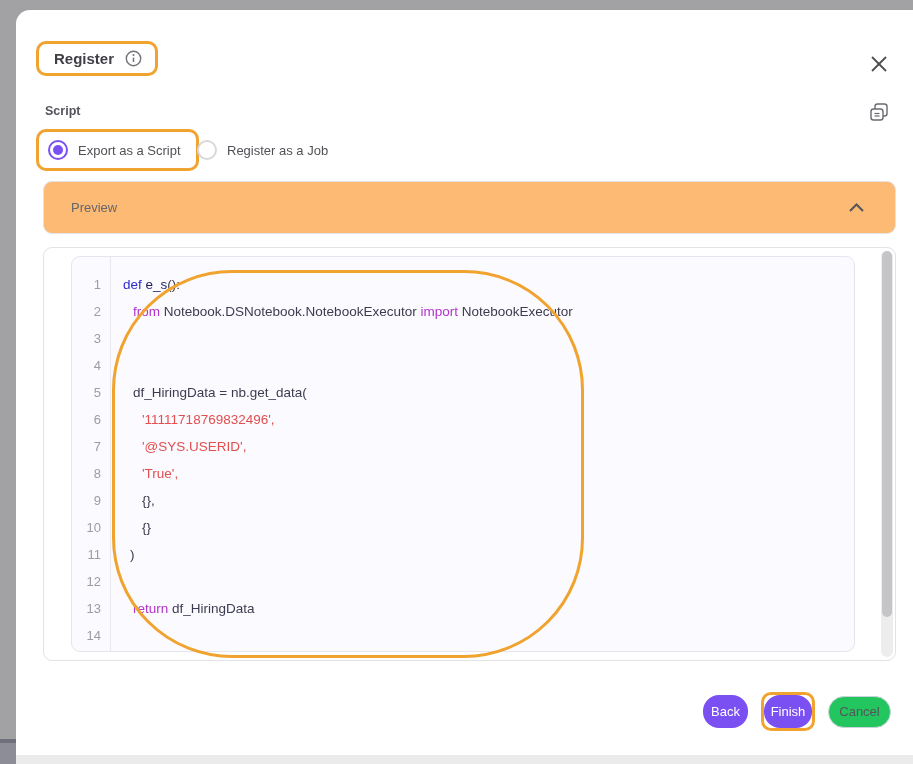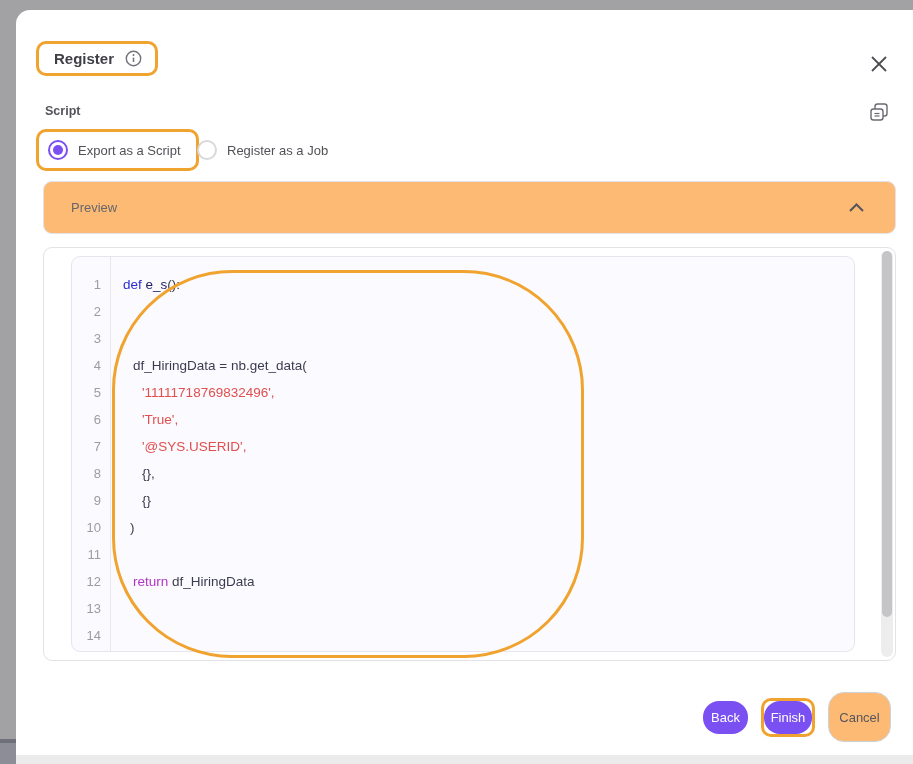--- a/index.html
+++ b/index.html
@@ -139,22 +139,22 @@
   .btn {
     font-family: "Liberation Sans", sans-serif;
     font-size: 13px; border-radius: 16px; cursor: pointer;
     display: flex; align-items: center; justify-content: center;
   }
   .btn-primary { background: var(--accent-purple, #7b50f2); color: #ffffff; border: none; }
   .back-btn { width: 45px; height: 33px; }
   .finish-annotation { padding: 0; display: flex; }
   .finish-btn { width: 48px; height: 33px; }
   .cancel-btn {
-    width: 63px; height: 50px;
-    background: #fdba74; color: #56565c;
+    width: 63px; height: 32px;
+    background: #22c55e; color: #56565c;
     border: 1px solid #ccd2da;
   }
 </style>
 </head>
 <body>
 
 <div class="left-strip-divider"></div>
 <div class="left-strip-bottom"></div>
 <div class="bottom-strip"></div>
 
@@ -223,26 +223,27 @@
           <div class="ln">8</div>
           <div class="ln">9</div>
           <div class="ln">10</div>
           <div class="ln">11</div>
           <div class="ln">12</div>
           <div class="ln">13</div>
           <div class="ln">14</div>
         </div>
       <div class="code-lines">
           <div class="cl" style="padding-left: 0px;"><span class="tk-kw">def </span><span class="tk-fn">e_s</span><span class="tk-p">():</span></div>
+          <div class="cl" style="padding-left: 10px;"><span class="tk-kw2">from </span><span class="tk-p">Notebook.DSNotebook.NotebookExecutor </span><span class="tk-kw2">import </span><span class="tk-p">NotebookExecutor</span></div>
           <div class="cl" style="padding-left: 0px;"></div>
           <div class="cl" style="padding-left: 0px;"></div>
           <div class="cl" style="padding-left: 10px;"><span class="tk-p">df_HiringData = nb.get_data(</span></div>
           <div class="cl" style="padding-left: 19px;"><span class="tk-str">'11111718769832496',</span></div>
+          <div class="cl" style="padding-left: 19px;"><span class="tk-str">'@SYS.USERID',</span></div>
           <div class="cl" style="padding-left: 19px;"><span class="tk-str">'True',</span></div>
-          <div class="cl" style="padding-left: 19px;"><span class="tk-str">'@SYS.USERID',</span></div>
           <div class="cl" style="padding-left: 19px;"><span class="tk-p">{},</span></div>
           <div class="cl" style="padding-left: 19px;"><span class="tk-p">{}</span></div>
           <div class="cl" style="padding-left: 7px;"><span class="tk-p">)</span></div>
           <div class="cl" style="padding-left: 0px;"></div>
           <div class="cl" style="padding-left: 10px;"><span class="tk-kw2">return </span><span class="tk-p">df_HiringData</span></div>
         </div>
     </div>
     <div class="preview-scrollbar">
       <div class="preview-scrollbar-thumb"></div>
     </div>

